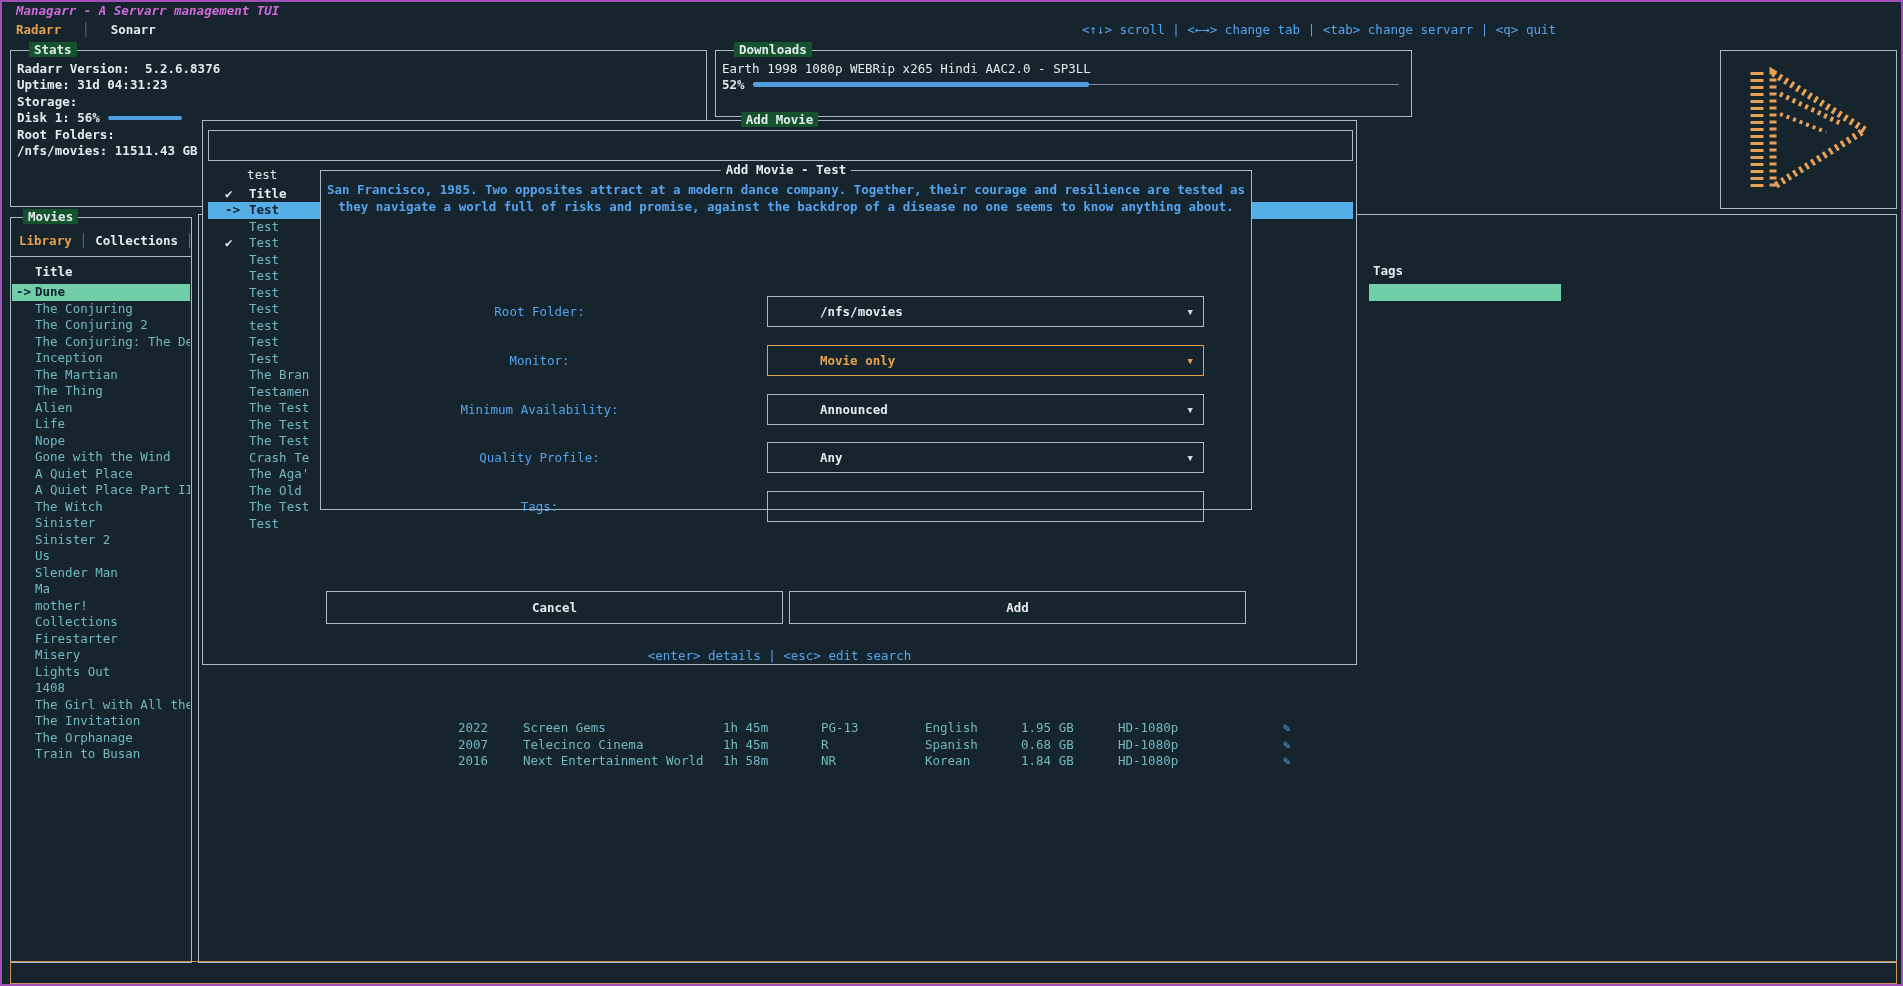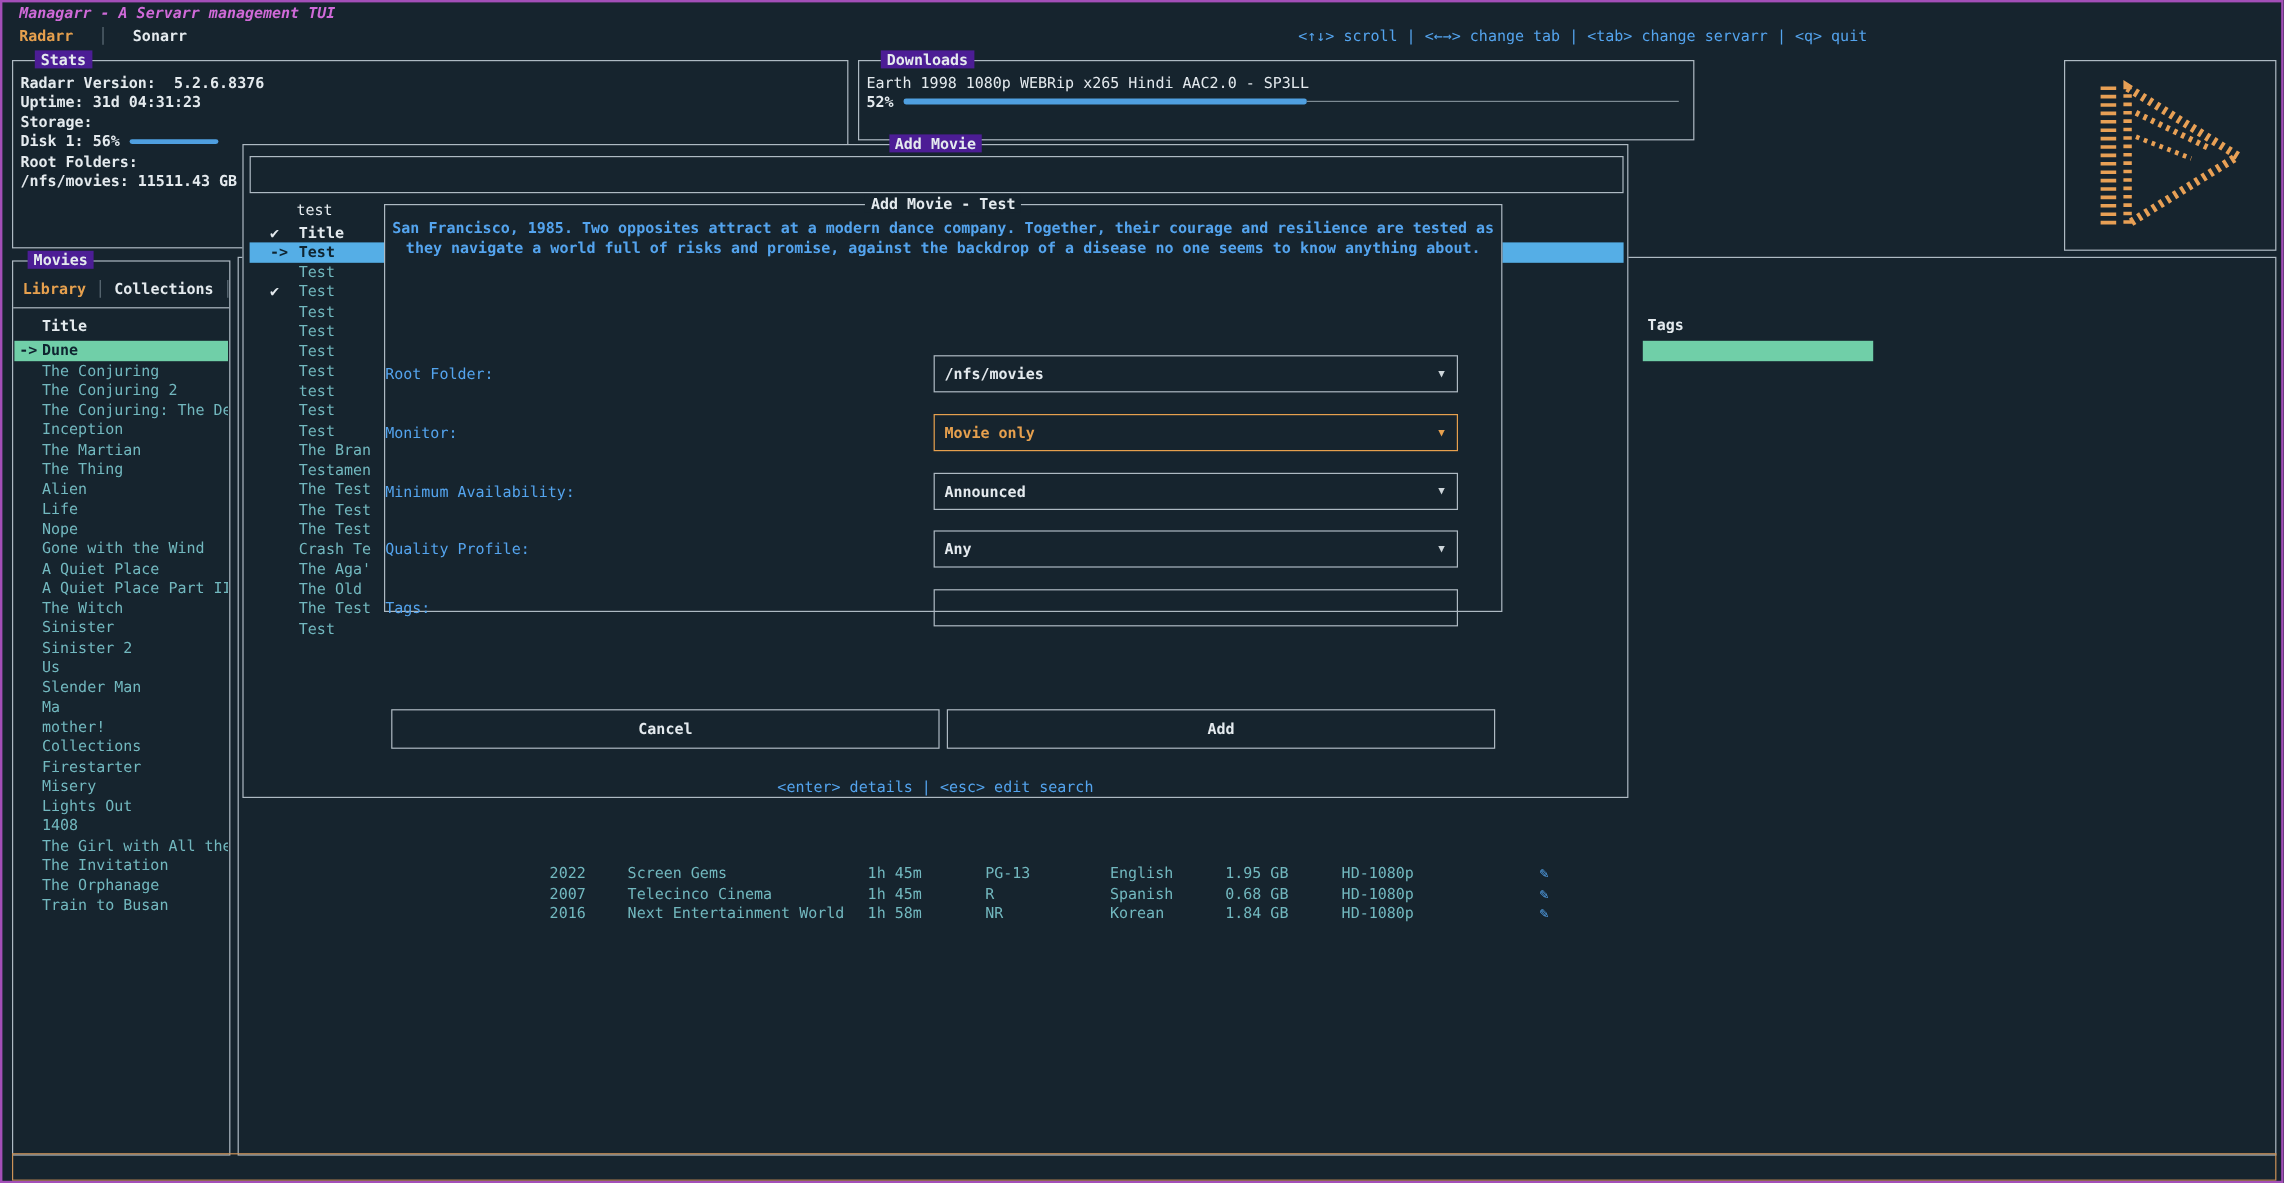--- a/index.html
+++ b/index.html
@@ -15,21 +15,21 @@
   .orange{color:#e6a04e}
 
   
   .titlebar{position:absolute;left:14px;top:1px;color:#cf6ad8;font-weight:bold;font-style:italic;white-space:pre;}
   .tabsrow{position:absolute;left:14px;top:19px;display:flex;gap:21px;font-weight:bold;line-height:17px;}
   .tabsrow .sep{color:#5f6e79;font-weight:normal;}
   .tophelp{position:absolute;right:345px;top:19px;white-space:pre;line-height:17px;}
 
   
   .panel{position:absolute;border:1px solid #aebac3;}
-  .panel-label{position:absolute;top:-9px;left:18px;background:#4c1d95;padding:0 5px;font-weight:bold;color:#e4eaee;white-space:pre;}
+  .panel-label{position:absolute;top:-9px;left:18px;background:#14532d;padding:0 5px;font-weight:bold;color:#e4eaee;white-space:pre;}
   .center-label{left:50%;transform:translateX(-50%);}
 
   
   .stats{left:8px;top:48px;width:697px;height:157px;padding:10px 8px 0 6px;}
   .stat-line{line-height:16.4px;font-weight:bold;white-space:pre;}
   .disk-line{display:flex;align-items:center;}
   .disk-gauge{width:132px;height:4px;margin-left:8px;position:relative;}
   .disk-fill{position:absolute;left:0;top:0;height:4px;border-radius:2px;background:#4f9fe0;}
 
   
@@ -79,22 +79,22 @@
   .result-row.selected .arrow{position:absolute;left:17px;}
   .result-row.selected .title{color:#0f2430;}
   .search-help{position:absolute;bottom:1px;width:100%;text-align:center;white-space:pre;}
 
   
   .modal{position:absolute;left:318px;top:168px;width:932px;height:340px;background:#16242e;border:1px solid #aebac3;z-index:10;}
   .modal .panel-label{background:#16242e;}
   .overview{position:absolute;top:11px;left:0;width:100%;text-align:center;line-height:16.5px;font-weight:bold;}
   .overview div{white-space:pre;overflow:hidden;}
   .form-row{position:absolute;left:0;width:100%;display:flex;align-items:center;height:31px;}
-  .form-label{width:437px;text-align:left;white-space:pre;}
-  .form-select{margin-left:20px;width:437px;height:31px;border:1px solid #aebac3;position:relative;line-height:29px;}
+  .form-label{width:437px;text-align:center;white-space:pre;}
+  .form-select{margin-left:9px;width:437px;height:31px;border:1px solid #aebac3;position:relative;line-height:29px;padding-left:44px;}
   .form-select .val{padding-left:8px;font-weight:bold;white-space:pre;}
   .form-select .dd-arrow{position:absolute;right:10px;top:1px;font-size:9px;color:#cdd5da;}
   .form-row.focused .form-select{border-color:#e6a04e;}
   .form-row.focused .val{color:#e6a04e;}
   .form-row.focused .dd-arrow{color:#e6a04e;}
   .modal-buttons{position:absolute;top:420px;left:5px;right:5px;display:flex;gap:6px;}
   .btn{flex:1;height:33px;border:1px solid #aebac3;display:flex;align-items:center;justify-content:center;font-weight:bold;}
 
   
   .bottom-bar{position:absolute;left:8px;top:959px;width:1887px;height:23px;border:1px solid #cc9257;line-height:21px;padding-left:8px;white-space:pre;z-index:6;}

